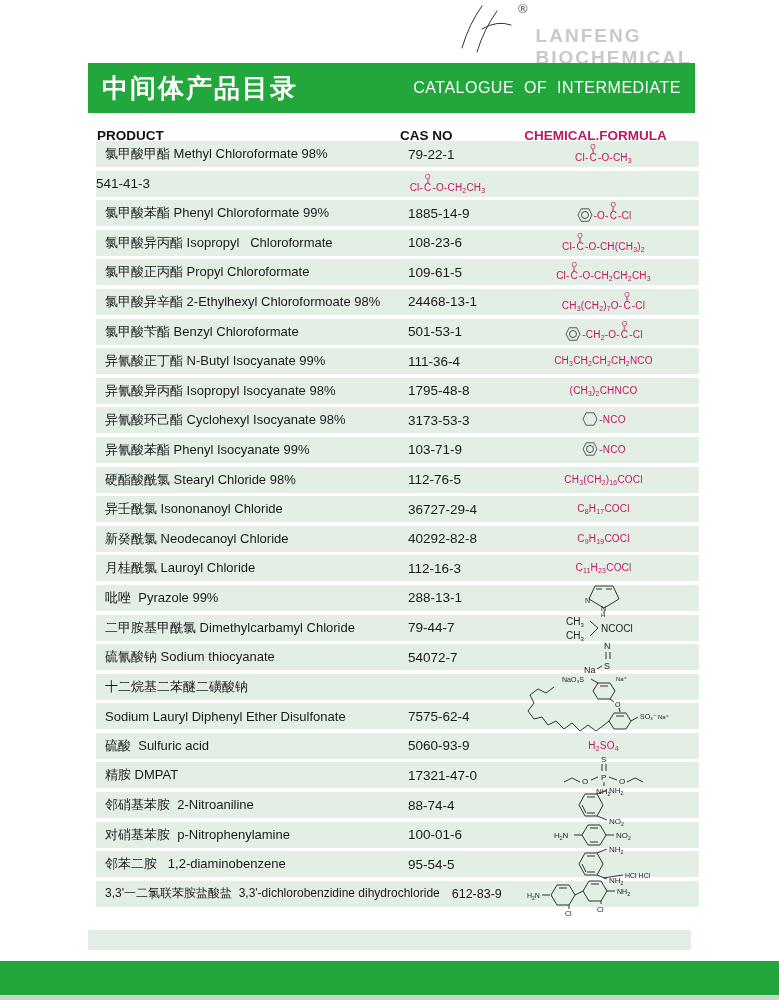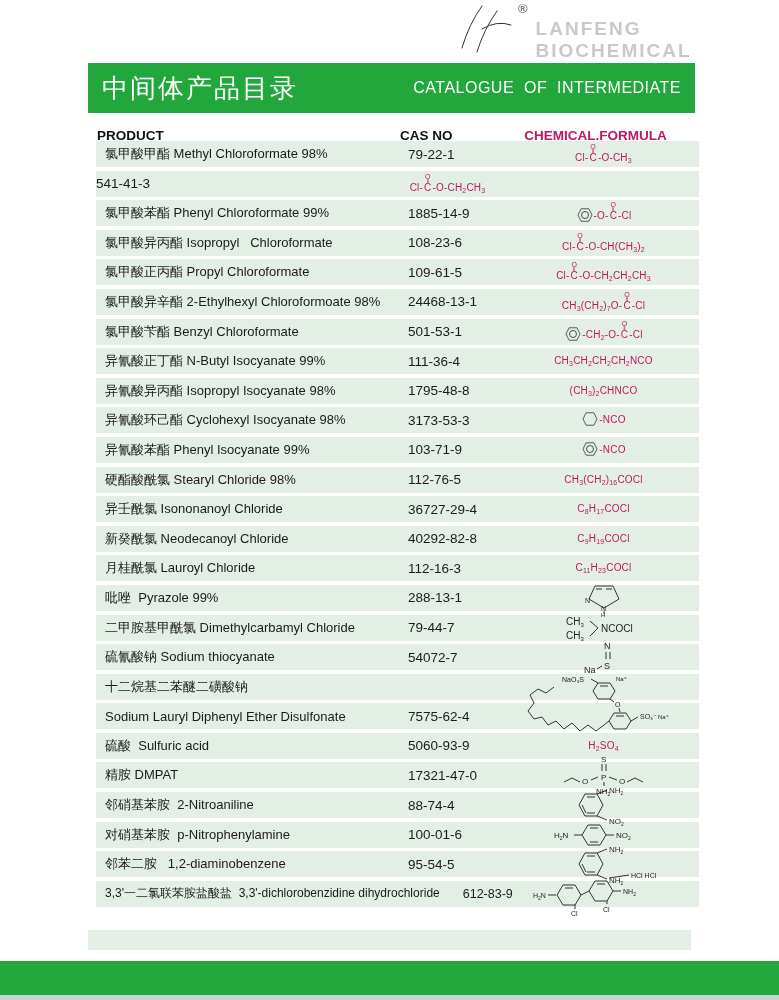--- a/index.html
+++ b/index.html
@@ -4,37 +4,37 @@
 <style>
   :root{ --green:#21a73b; --rowbg:#e3eee5; --logogray:#c9c9c9; --strip:#c5d8c7; --ink:#1a1a1a; }
   *{box-sizing:border-box;}
   html,body{margin:0;padding:0;background:#fff;}
   body{width:779px;height:1000px;position:relative;font-family:"Liberation Sans","DejaVu Sans",sans-serif;color:var(--ink);}
   .page{position:absolute;inset:0;overflow:hidden;background:#fff;}
 
   
   .brand{position:absolute;top:2px;left:450px;display:flex;align-items:flex-start;}
   .reg{color:#777;font-size:13px;font-weight:bold;margin:0 8px 0 2px;line-height:14px;}
-  .brand-text{color:var(--logogray);font-weight:bold;font-size:19px;letter-spacing:2px;line-height:22px;margin-top:16px;}
+  .brand-text{color:var(--logogray);font-weight:bold;font-size:19px;letter-spacing:2px;line-height:22px;margin-top:23px;}
 
   
   .banner{position:absolute;left:88px;top:63px;width:607px;height:50px;background:var(--green);
     display:flex;align-items:center;justify-content:space-between;padding:0 14px;}
-  .banner .zh{color:#fff;font-size:26px;font-weight:normal;letter-spacing:2px;white-space:pre;}
+  .banner .zh{color:#fff;font-size:26px;font-weight:bold;letter-spacing:2px;white-space:pre;}
   .banner .en{color:#fff;font-size:16px;font-weight:normal;letter-spacing:0.5px;white-space:pre;}
 
   
   .thead{position:absolute;left:88px;top:128px;width:603px;display:flex;font-weight:bold;font-size:13.5px;color:#111;}
   .rows{position:absolute;left:96px;top:141px;width:603px;}
   .row{height:26px;margin-bottom:3.6px;background:var(--rowbg);display:flex;align-items:center;font-size:13px;}
   .cell{display:block;}
   .cell.product{width:312px;padding-left:9px;white-space:pre;overflow:visible;}
   .cell.cas{width:100px;font-size:13.5px;}
   .cell.formula{flex:1;display:flex;justify-content:center;align-items:center;font-size:10px;color:#be185d;overflow:visible;}
-  .row.wide .cell.product{width:auto;flex:0 0 auto;padding-right:23px;font-size:12px;}
+  .row.wide .cell.product{width:auto;flex:0 0 auto;padding-right:12px;font-size:12px;}
   .row.wide .cell.cas{width:auto;padding-right:4px;font-size:12.5px;}
   .thead .cell.product{padding-left:9px;}
   .thead .cell.formula{justify-content:center;font-size:13.5px;}
 
   .fwrap{display:inline-block;white-space:pre;letter-spacing:0.2px;}
   .sub{font-size:7px;vertical-align:-2px;}
   .cbl{display:inline-block;text-align:center;margin:0 1px;vertical-align:baseline;}
   .cbl span{display:block;}
   .cbl .o{font-size:7px;line-height:5px;}
   .cbl .d{font-size:6px;line-height:4px;}

